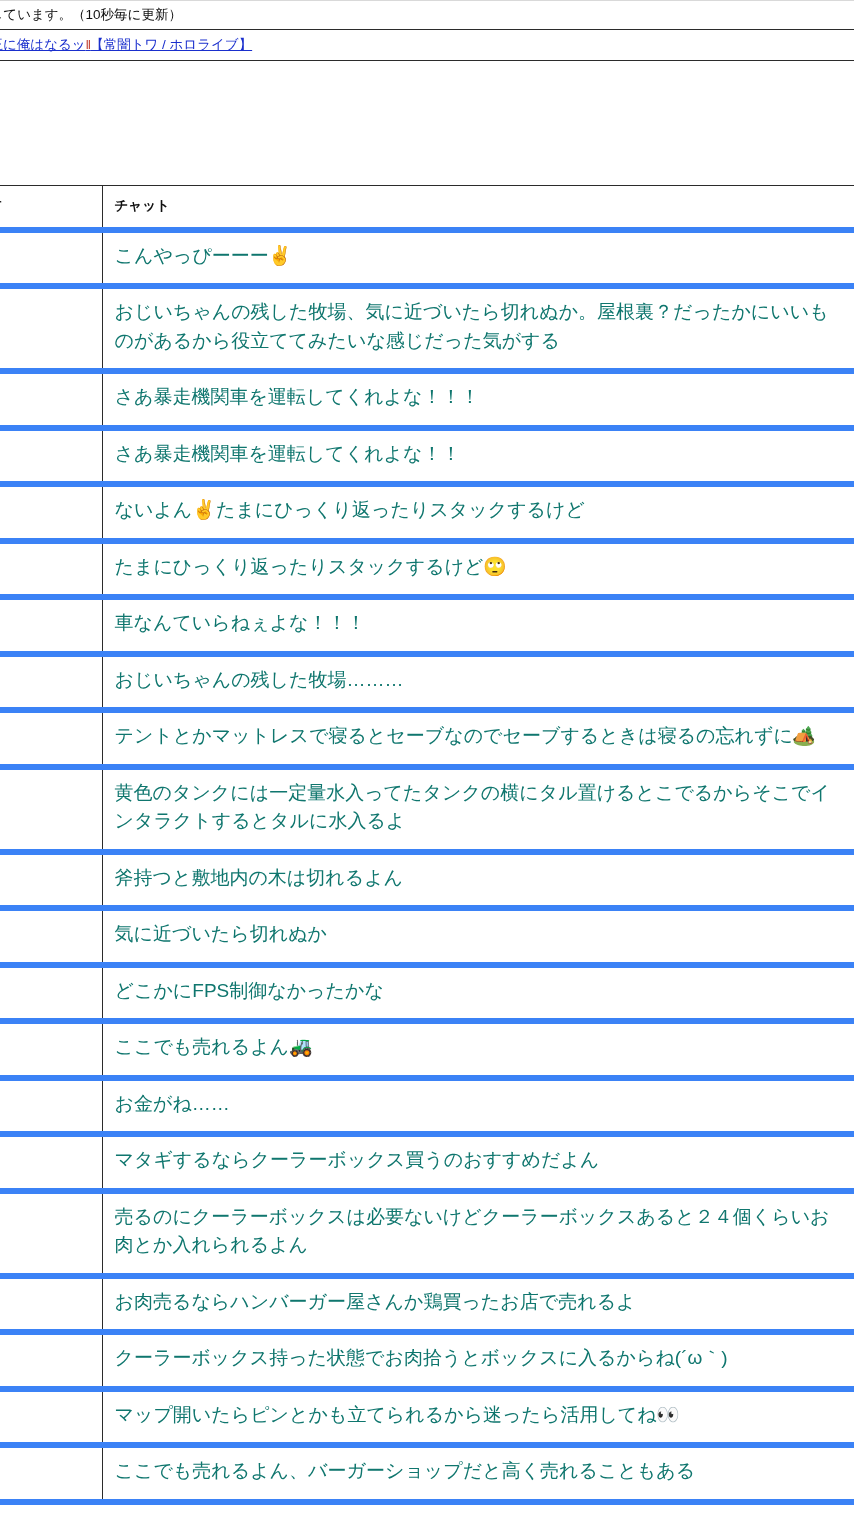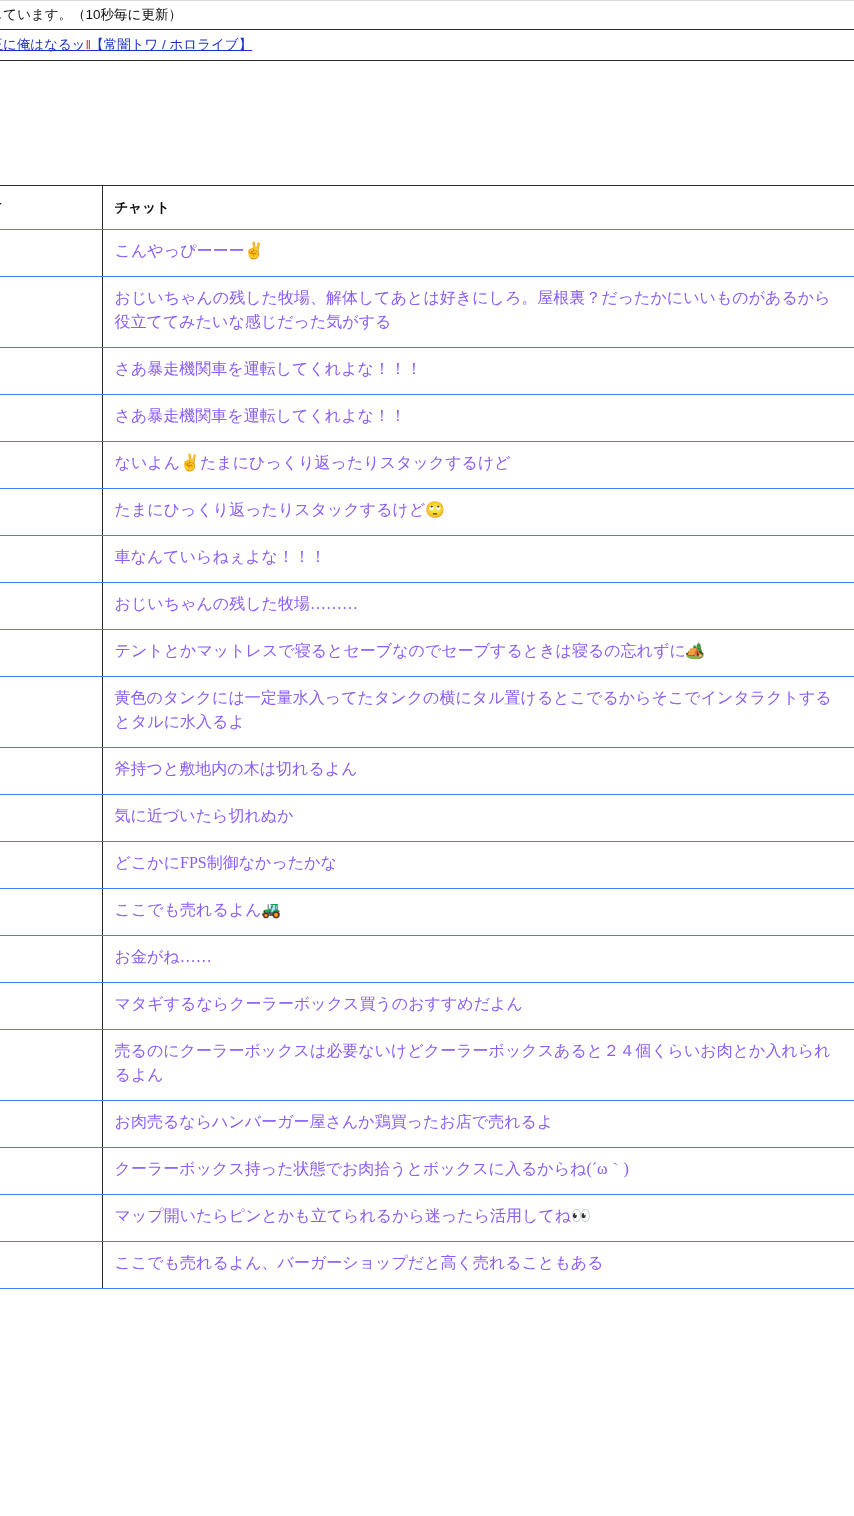--- a/index.html
+++ b/index.html
@@ -78,47 +78,46 @@
     width: 878px;
     border-collapse: collapse;
     table-layout: fixed;
     border-top: 1px solid #2b2b2b;
   }
   .chat-table col.c-name { width: 126px; }
   .chat-table col.c-msg  { width: 752px; }
 
   .chat-table th,
   .chat-table td {
-    border-bottom: 1px solid #3b82f6;
+    border-bottom: 6px solid #3b82f6;
     vertical-align: middle;
     padding: 9px 10px 13px 12px;
     box-sizing: border-box;
-    font-family: Liberation Serif, serif;
   }
   .chat-table th {
     font-size: 13.5px;
     font-weight: bold;
     text-align: left;
     height: 44px;
     padding-top: 8px;
     padding-bottom: 8px;
   }
   .chat-table td.name-cell {
     font-size: 13px;
     color: #111;
     white-space: nowrap;
     border-right: 1px solid #2b2b2b;
   }
   .chat-table th.name-head {
     border-right: 1px solid #2b2b2b;
   }
   .chat-table td.msg-cell {
-    font-size: 16px;
+    font-size: 19px;
     line-height: 1.5;
-    color: #8b5cf6;
+    color: #0f766e;
     word-break: break-all;
   }
 </style>
 </head>
 <body>
 
 <div class="page">
   <div class="inner">
 
     <div class="top-bar">
@@ -144,21 +143,21 @@
           <th>チャット</th>
         </tr>
       </thead>
       <tbody id="chat-body">
           <tr>
             <td class="name-cell">re</td>
             <td class="msg-cell">こんやっぴーーー✌️</td>
           </tr>
           <tr>
             <td class="name-cell">re</td>
-            <td class="msg-cell">おじいちゃんの残した牧場、解体してあとは好きにしろ。屋根裏？だったかにいいものがあるから役立ててみたいな感じだった気がする</td>
+            <td class="msg-cell">おじいちゃんの残した牧場、気に近づいたら切れぬか。屋根裏？だったかにいいものがあるから役立ててみたいな感じだった気がする</td>
           </tr>
           <tr>
             <td class="name-cell">re</td>
             <td class="msg-cell">さあ暴走機関車を運転してくれよな！！！</td>
           </tr>
           <tr>
             <td class="name-cell">re</td>
             <td class="msg-cell">さあ暴走機関車を運転してくれよな！！</td>
           </tr>
           <tr>

